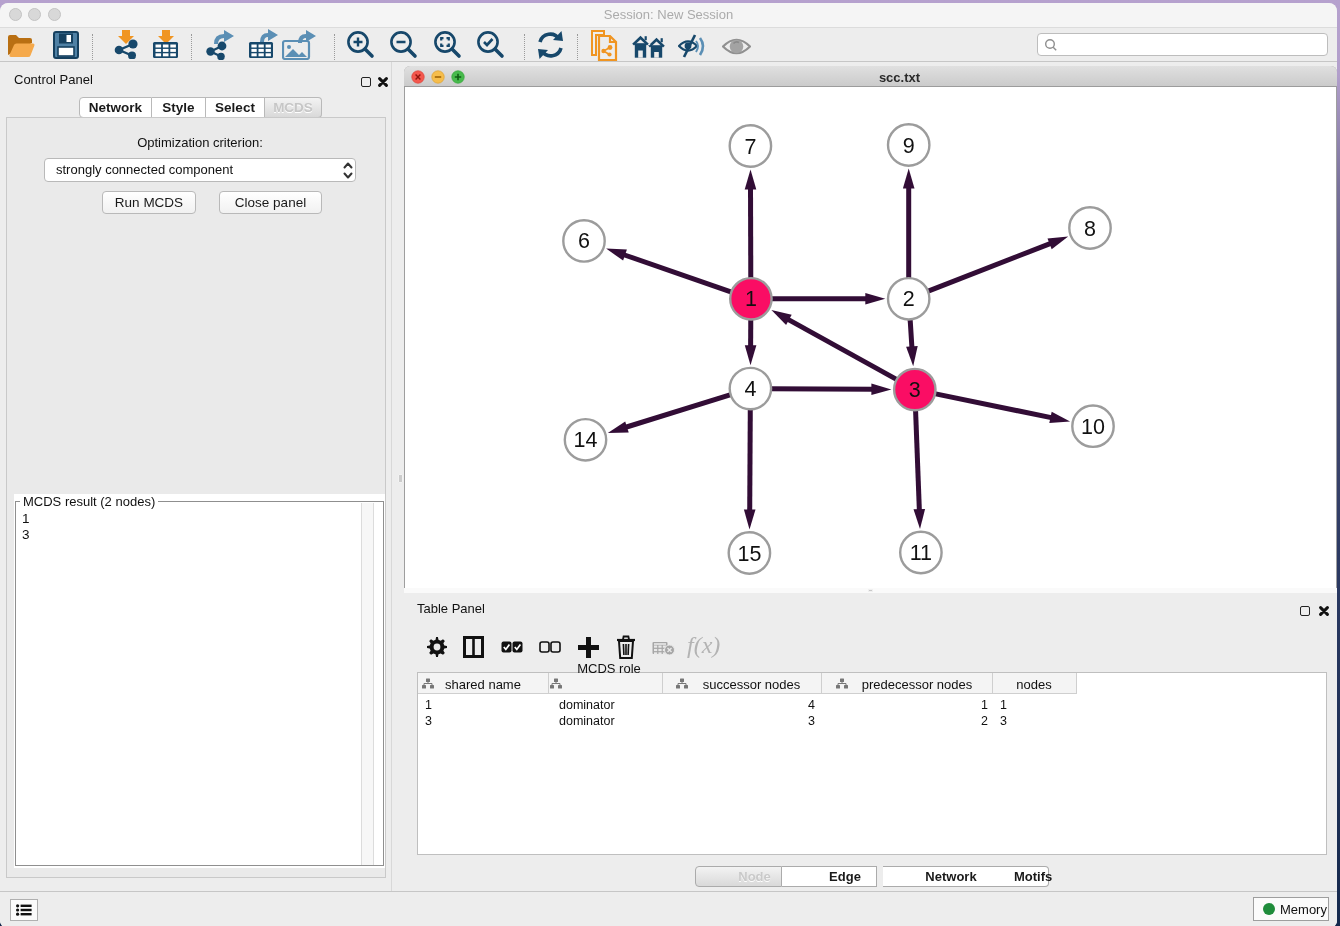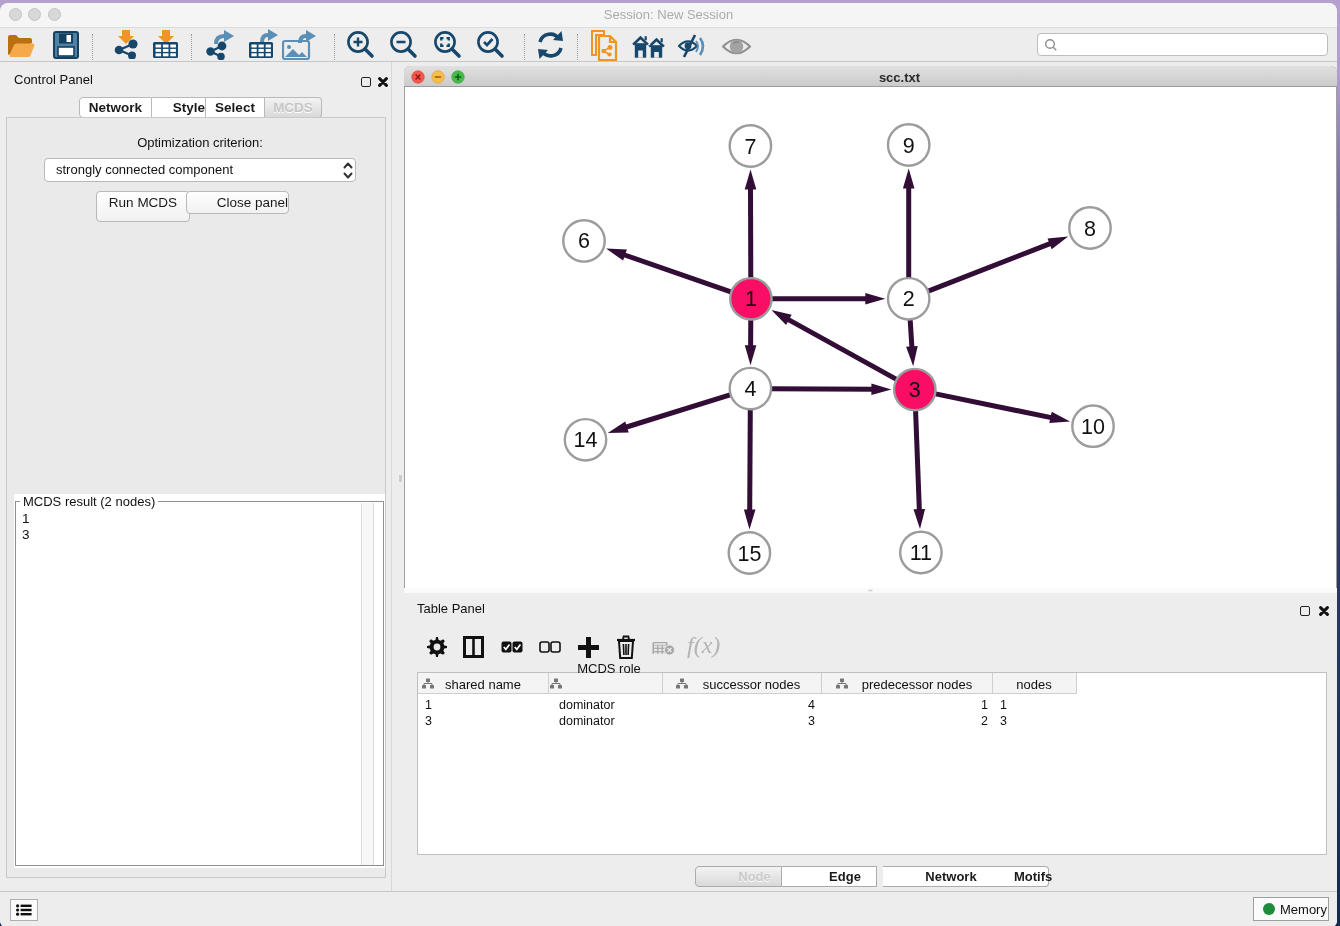--- a/index.html
+++ b/index.html
@@ -160,34 +160,34 @@
       <line x1="10.2" y1="10.2" x2="13.2" y2="13.2" stroke="#8e8e8e" stroke-width="1.4"></line>
     </svg>
 
   <div class="abs" style="left:14px;top:69px;font-size:13px;color:#111;">Control Panel</div>
   <div class="abs" style="left:361px;top:74px;width:10px;height:10px;border:1.5px solid #222;border-radius:2px;"></div>
   <svg class="abs" style="left:378px;top:74px;" width="10" height="10" viewBox="0 0 10 10">
       <path d="M1.6 1.6 L8.4 8.4 M8.4 1.6 L1.6 8.4" stroke="#111" stroke-width="3" stroke-linecap="round"></path>
     </svg>
 
   <div class="tab" style="left:79px;width:73px;border-radius:4px 0 0 4px;">Network</div>
-  <div class="tab" style="left:152px;width:54px;border-left:none;text-align:right;">Style</div>
+  <div class="tab" style="left:152px;width:54px;border-left:none;">Style</div>
   <div class="tab" style="left:206px;width:59px;border-left:none;">Select</div>
   <div class="tab" style="left:265px;width:57px;border-left:none;border-radius:0 4px 4px 0;background:linear-gradient(#f3f3f3,#d9d9d9);color:#c6c6c6;text-shadow:0 1px 0 #fff;">MCDS</div>
 
   <div class="abs" style="left:6px;top:114px;width:380px;height:761px;background:#eaeaea;border:1px solid #c9c9c9;"></div>
   <div class="abs" style="left:14px;top:132px;width:372px;text-align:center;font-size:13px;color:#111;">Optimization criterion:</div>
   <div class="abs" style="left:44px;top:155px;width:312px;height:24px;background:#fff;border:1px solid #b9b9b9;border-radius:4px;"></div>
   <div class="abs" style="left:56px;top:159px;font-size:13px;color:#111;">strongly connected component</div>
   <svg class="abs" style="left:342px;top:159px;" width="12" height="17" viewBox="0 0 12 17">
       <path d="M2.5 5.5 L6 1.5 L9.5 5.5" fill="none" stroke="#333" stroke-width="2" stroke-linecap="round" stroke-linejoin="round"></path>
       <path d="M2.5 11.5 L6 15.5 L9.5 11.5" fill="none" stroke="#333" stroke-width="2" stroke-linecap="round" stroke-linejoin="round"></path>
     </svg>
-  <div class="btn" style="left:96px;top:188px;width:94px;height:31px;line-height:21px;">Run MCDS</div>
-  <div class="btn" style="left:186px;top:188px;width:103px;height:23px;line-height:21px;text-align:right;">Close panel</div>
+  <div class="btn" style="left:102px;top:188px;width:94px;height:23px;line-height:21px;">Run MCDS</div>
+  <div class="btn" style="left:219px;top:188px;width:103px;height:23px;line-height:21px;">Close panel</div>
 
   <div class="abs" style="left:14px;top:491px;width:371px;height:374px;background:#fff;"></div>
   <div class="abs" style="left:15px;top:498px;width:369px;height:365px;border:1px solid #8f8f8f;"></div>
   <div class="abs" style="left:20px;top:491px;padding:0 3px;background:#fff;font-size:13px;color:#111;">MCDS result (2 nodes)</div>
   <div class="abs" style="left:361px;top:500px;width:13px;height:362px;background:#f7f7f7;border-left:1px solid #dcdcdc;border-right:1px solid #dcdcdc;"></div>
   <div class="abs" style="left:22px;top:508px;font-size:13.5px;color:#111;line-height:16px;">1<br>3</div>
 
   <div class="abs" style="left:391px;top:59px;width:1px;height:829px;background:#d8d8d8;"></div>
 
   <div class="abs" style="left:398px;top:471px;width:5px;height:9px;background:#cccccc;border:1px solid #f2f2f2;border-radius:1px;"></div>

